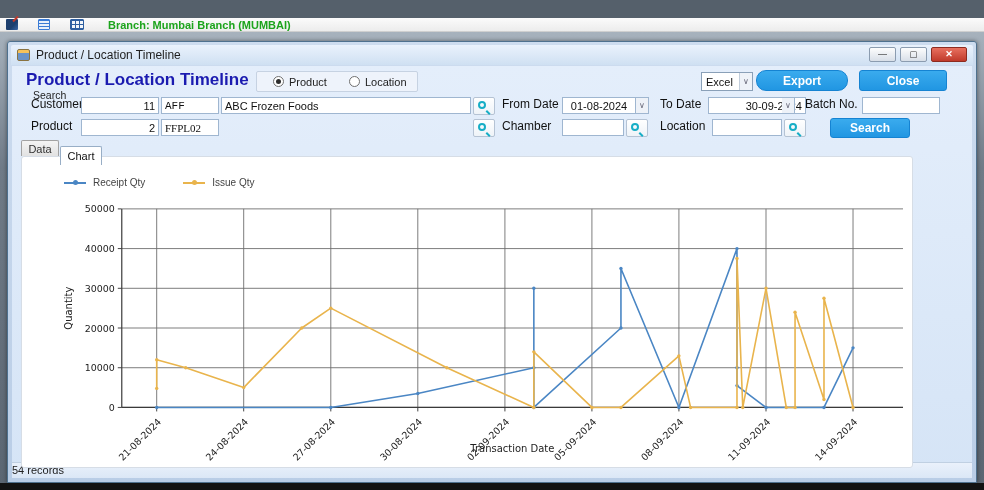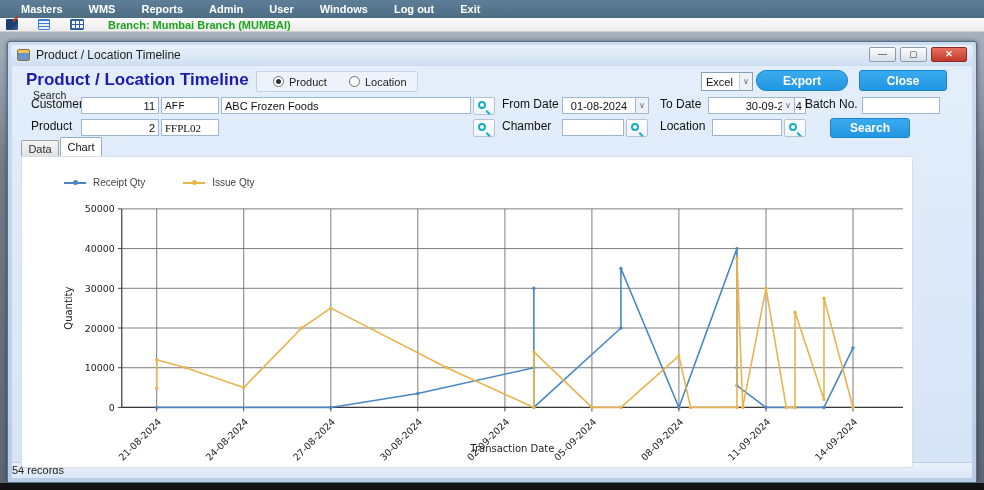--- a/index.html
+++ b/index.html
@@ -87,21 +87,21 @@
   .mag::after { content:""; position:absolute; left:7px; top:7px; width:5px; height:2px;
     background:#17aec6; transform:rotate(45deg); transform-origin:0 0; }
   .date-arrow { position:absolute; width:13px; height:17px; border:1px solid #9fb6d0; border-left:none;
     background:#eef2f8; color:#667; font-size:8px; text-align:center; line-height:16px; cursor:pointer; }
 
   
   .tab { position:absolute; font-size:11px; text-align:center; cursor:pointer; }
   .tab-data { left:9px; top:74px; width:38px; height:16px; line-height:16px;
     background:linear-gradient(#f4f4f4,#e2e2e2); border:1px solid #a2a2a2; border-bottom:none; color:#333;
     border-radius:2px 2px 0 0; }
-  .tab-chart { left:48px; top:71px; width:42px; height:19px; line-height:19px; background:#fff;
+  .tab-chart { left:48px; top:80px; width:42px; height:19px; line-height:19px; background:#fff;
     border:1px solid #98aec6; border-bottom:none; color:#111; border-radius:2px 2px 0 0; z-index:3; }
 
   
   .chart-panel { position:absolute; left:9px; top:90px; width:892px; height:312px; background:#fff;
     border:1px solid #d6dde6; border-radius:3px; z-index:2; }
   .legend { position:absolute; left:42px; top:20px; display:flex; gap:38px; align-items:center; }
   .legend-item { display:flex; align-items:center; gap:7px; font-size:10px; color:#444; }
   .legend-line { width:22px; height:2px; position:relative; }
   .legend-line::after { content:""; position:absolute; left:9px; top:-1.5px; width:5px; height:5px; border-radius:50%; }
   .legend-line.receipt { background:#4a86c4; } .legend-line.receipt::after { background:#4a86c4; }
@@ -113,30 +113,20 @@
   
   .statusbar { position:absolute; left:0; right:0; bottom:0; height:16px;
     background:linear-gradient(#eaf1fb,#dbe7f6); border-top:1px solid #c0d0e2;
     font-size:11px; color:#222; padding-left:0; line-height:15px; }
 </style>
 </head>
 <body>
 
 <div id="app">
 
-  <div class="menubar">
-    <span class="mitem">Masters</span>
-    <span class="mitem">WMS</span>
-    <span class="mitem">Reports</span>
-    <span class="mitem">Admin</span>
-    <span class="mitem">User</span>
-    <span class="mitem">Windows</span>
-    <span class="mitem">Log out</span>
-    <span class="mitem">Exit</span>
-  </div>
 
   <div class="toolbar">
     <span class="tbicon icon-chartedit"></span>
     <span class="tbicon icon-list"></span>
     <span class="tbicon icon-calc"></span>
     <span class="branch-label">Branch: Mumbai Branch (MUMBAI)</span>
   </div>
 
   <div class="mdi"></div>
 

